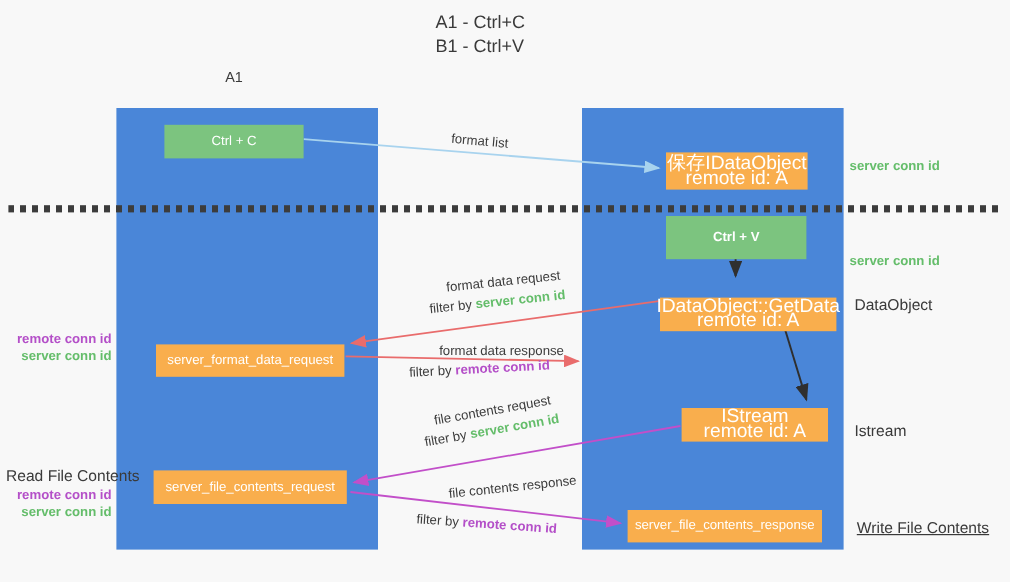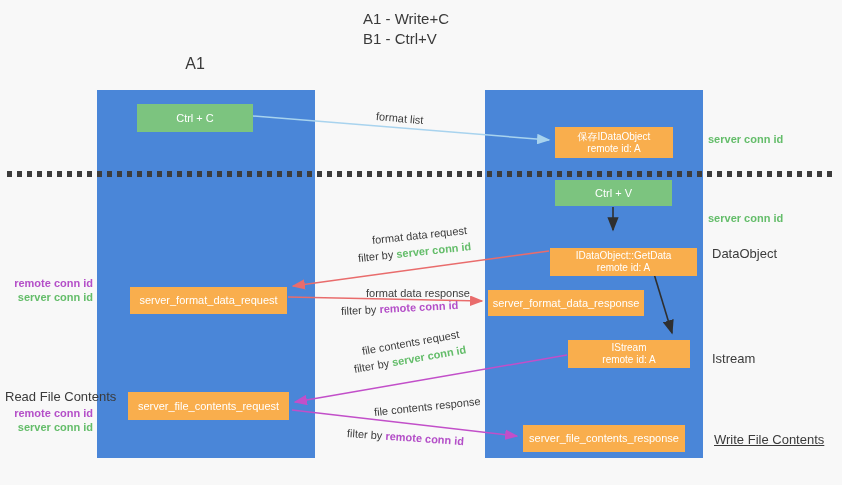--- a/index.html
+++ b/index.html
@@ -4,49 +4,49 @@
 <style>
   html,body{margin:0;padding:0;}
   .canvas{
     position:relative; width:842px; height:485px;
     background:#f8f8f8; overflow:hidden;
     font-family:"Liberation Sans", sans-serif;
     color:#3c3c3c;
   }
   .abs{position:absolute;}
   .title{left:363px; top:9px; font-size:15px; line-height:20px; color:#3a3a3a;}
-  .lane-header{top:57px; width:120px; text-align:center; font-size:16px; line-height:14px; color:#3a3a3a;}
+  .lane-header{top:57px; width:120px; text-align:center; font-size:12px; line-height:14px; color:#3a3a3a;}
   .lane{top:90px; width:218px; height:368px; background:#4a86d8;}
   .divider{
     left:7px; top:171px; width:828px; height:6px;
     background:repeating-linear-gradient(90deg,#3c3c3c 0 5px,transparent 5px 10px);
   }
   .node{
     box-sizing:border-box; color:#ffffff; font-size:11px; line-height:13px;
     display:flex; flex-direction:column; align-items:center; justify-content:center;
     text-align:center; white-space:nowrap;
   }
   .node.green{background:#7cc47f;}
   .node.orange{background:#f9ae4d;}
-  .node.small{font-size:10px; line-height:12px;}
+  .node.small{font-size:16px; line-height:12px;}
   .mlabel{font-size:11px; white-space:nowrap; transform-origin:left center; color:#3c3c3c;}
   .green-t{color:#64bd6a; font-weight:bold;}
   .purple-t{color:#b44fc8; font-weight:bold;}
   .side-left{left:5px; width:88px; text-align:right; font-size:11px; white-space:nowrap;}
   .side-right{font-size:11px; white-space:nowrap;}
   .plain{font-size:13px; font-weight:normal; color:#3a3a3a;}
   svg.arrows{left:0; top:0; pointer-events:none;}
 </style>
 </head>
 <body>
 
 <div class="canvas">
 
   <div class="abs title">
-    <div>A1 - Write+C</div>
+    <div>A1 - Ctrl+C</div>
     <div>B1 - Ctrl+V</div>
   </div>
 
   <div class="abs lane-header" style="left:135px;">
     <div>A1</div>
   </div>
 
   <div class="abs lane" style="left:97px;"></div>
   <div class="abs lane" style="left:485px;"></div>
 
@@ -78,36 +78,33 @@
 
   <div class="abs node green" style="left:137px; top:104px; width:116px; height:28px;">
     <div>Ctrl + C</div>
   </div>
 
   <div class="abs node orange small" style="left:555px; top:127px; width:118px; height:31px;">
     <div>保存IDataObject</div>
     <div>remote id: A</div>
   </div>
 
-  <div class="abs node green" style="left:555px; top:180px; width:117px; height:26px;">
+  <div class="abs node green" style="left:555px; top:180px; width:117px; height:36px;font-weight:bold;">
     <div>Ctrl + V</div>
   </div>
 
   <div class="abs node orange small" style="left:550px; top:236px; width:147px; height:28px;margin-top:12px;">
     <div>IDataObject::GetData</div>
     <div>remote id: A</div>
   </div>
 
   <div class="abs node orange" style="left:130px; top:277px; width:157px; height:27px;margin-top:10px;">
     <div>server_format_data_request</div>
   </div>
 
-  <div class="abs node orange" style="left:488px; top:290px; width:156px; height:26px;">
-    <div>server_format_data_response</div>
-  </div>
 
   <div class="abs node orange small" style="left:568px; top:340px; width:122px; height:28px;">
     <div>IStream</div>
     <div>remote id: A</div>
   </div>
 
   <div class="abs node orange" style="left:523px; top:425px; width:162px; height:27px;">
     <div>server_file_contents_response</div>
   </div>
 

